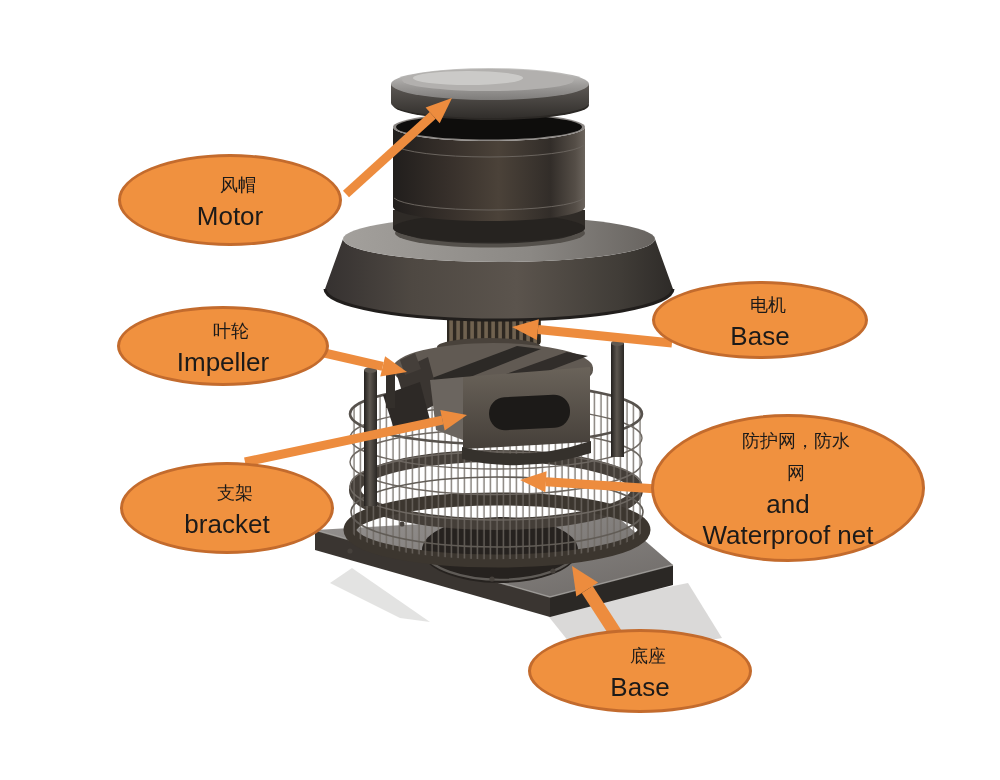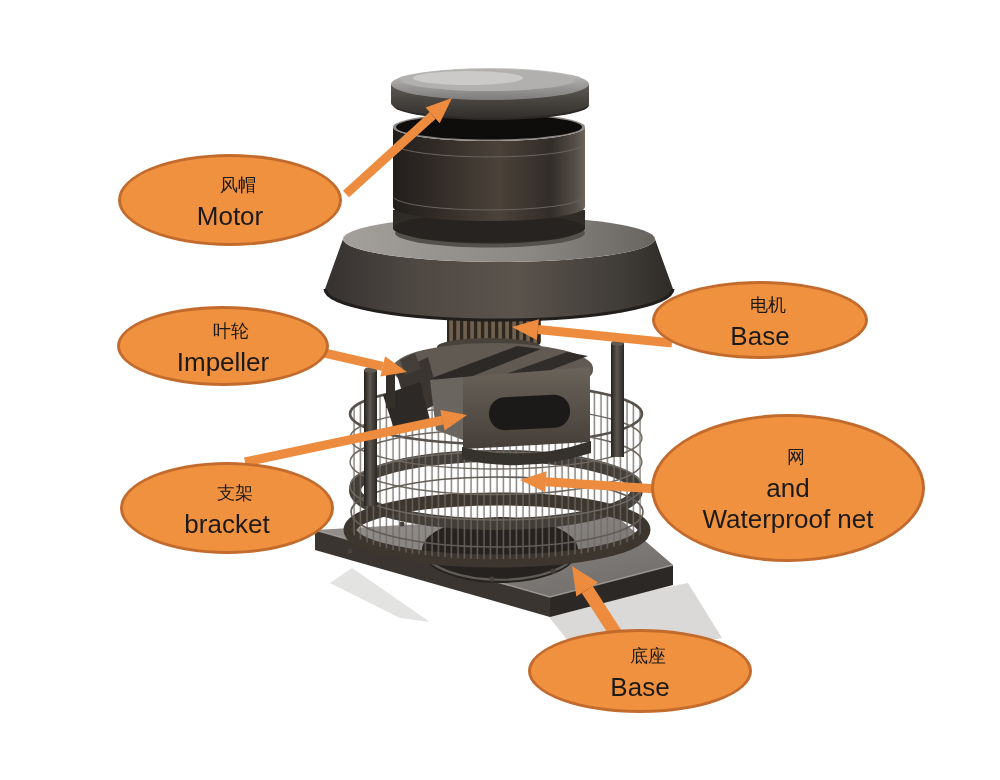--- a/index.html
+++ b/index.html
@@ -209,20 +209,21 @@
     <span class="zh">支架</span>
     <span class="en">bracket</span>
   </div>
 
   <div class="callout" id="callout-motor">
     <span class="zh">电机</span>
     <span class="en">Base</span>
   </div>
 
   <div class="callout" id="callout-net">
+    <span class="zh">防护网，防水</span>
     <span class="zh">网</span>
     <span class="en">and</span>
     <span class="en">Waterproof net</span>
   </div>
 
   <div class="callout" id="callout-base">
     <span class="zh">底座</span>
     <span class="en">Base</span>
   </div>
 

